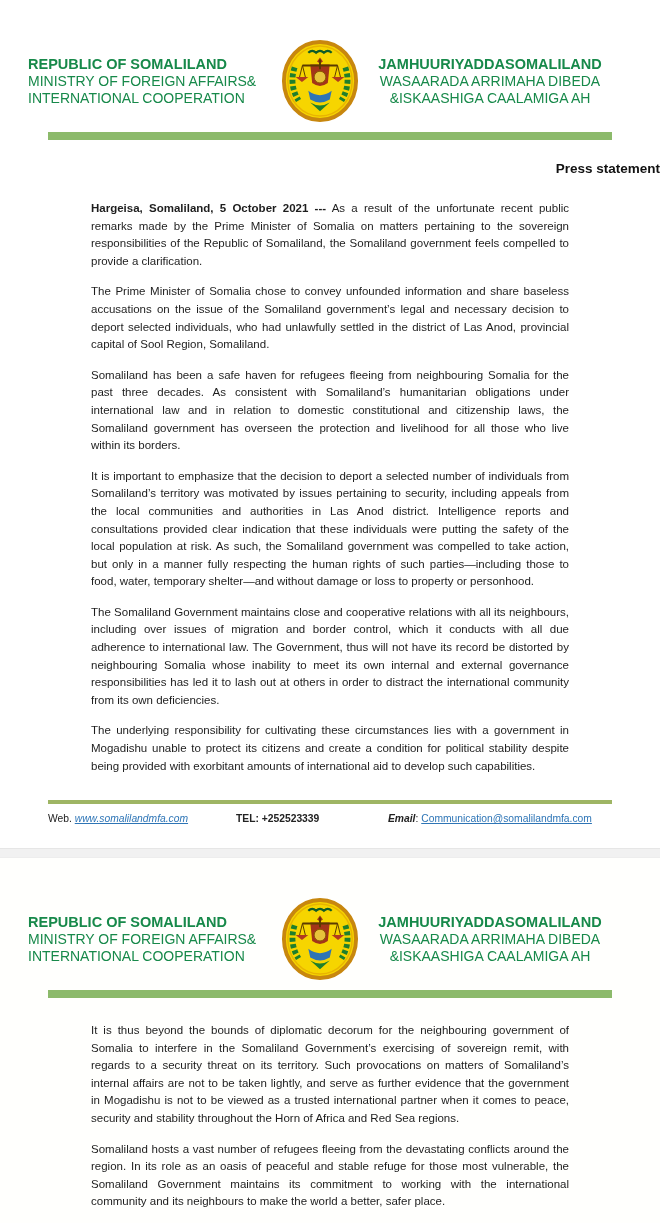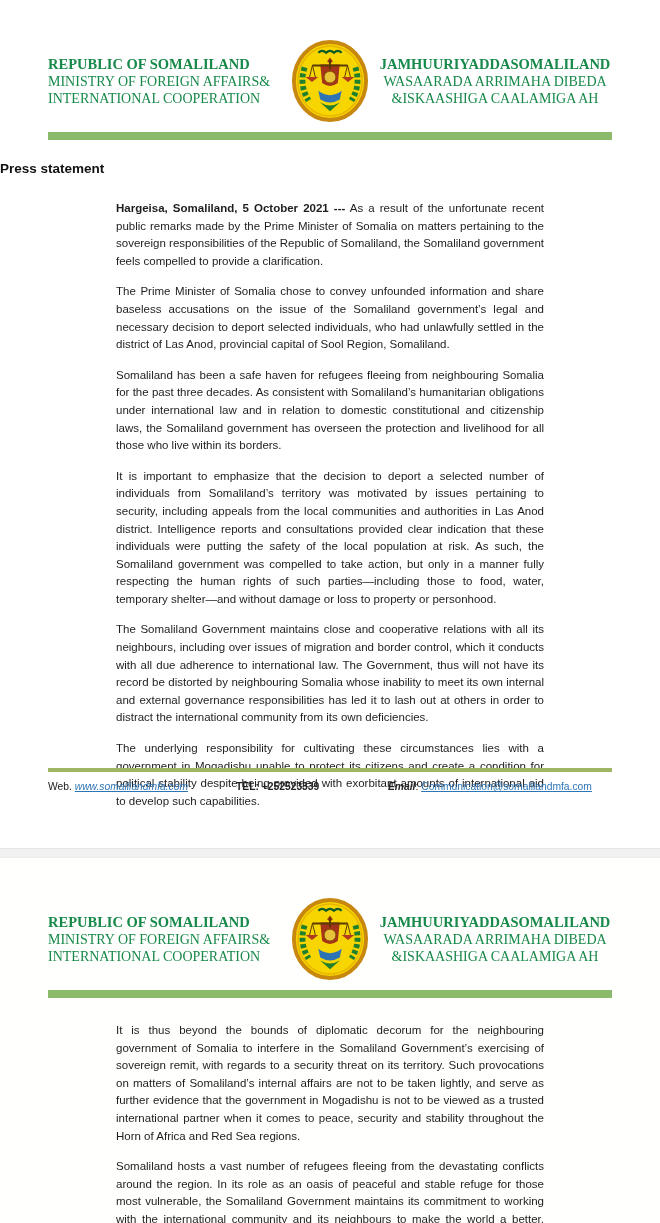--- a/index.html
+++ b/index.html
@@ -9,51 +9,50 @@
     font-family:"Liberation Sans","DejaVu Sans",sans-serif;
     color:#1b1b1b;
   }
   .page { width:660px; background:#ffffff; position:relative; overflow:hidden; }
   .page-1 { height:848px; }
   .page-2 { height:365px; background:#fffffd; }
   .page-gap { height:10px; background:#f1f1f1; border-top:1px solid #e6e6e6; border-bottom:1px solid #ededed; }
 
   .letterhead {
     display:flex; align-items:center;
-    padding:40px 48px 0 48px;
-    font-family:Liberation Serif, serif;
+    padding:40px 48px 0 28px;
   }
   .org-block { flex:1; line-height:17px; font-size:14px; color:#17894A; }
   .org-left { text-align:left; }
   .org-right { text-align:center; }
   .org-line-bold { font-weight:700; font-size:14.5px; }
   .emblem-wrap { width:96px; display:flex; justify-content:center; flex:0 0 auto; }
   .emblem-wrap svg { width:78px; height:82px; display:block; }
 
   .green-bar {
     height:8px; margin:10px 48px 0 48px;
     background:#8CBA6B;
   }
 
   .press-title {
-    text-align:left; margin-top:21px;
+    text-align:right; margin-top:21px;
     font-size:13.5px; font-weight:700; color:#111;
   }
 
   .content {
     margin-top:24px;
-    padding:0 116px;
+    padding:0 91px;
     font-size:11.5px; line-height:17.6px;
     text-align:justify; color:#1d1d1d;
   }
   .page-2 .content { }
   .content p { margin-bottom:13px; }
   .dateline { font-weight:700; }
 
-  .doc-footer { position:absolute; left:48px; right:48px; top:768px; }
+  .doc-footer { position:absolute; left:48px; right:48px; top:800px; }
   .footer-line { height:4px; background:#9EB564; }
   .footer-row {
     margin-top:9px; display:flex; align-items:baseline;
     font-size:10.3px; color:#222;
   }
   .footer-web { width:188px; }
   .footer-tel { width:152px; font-weight:700; }
   .footer-email { flex:1; text-align:left; }
   .link-blue {
     color:#2E75B6; text-decoration:underline; cursor:pointer;

